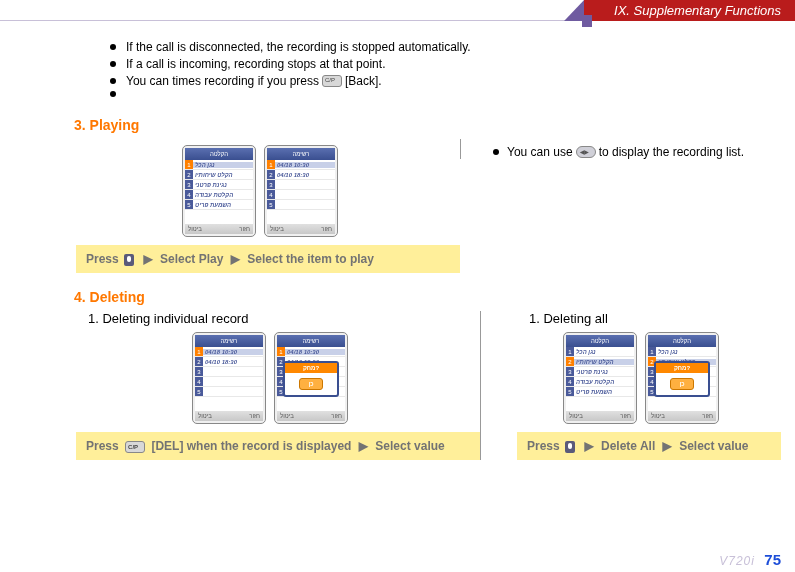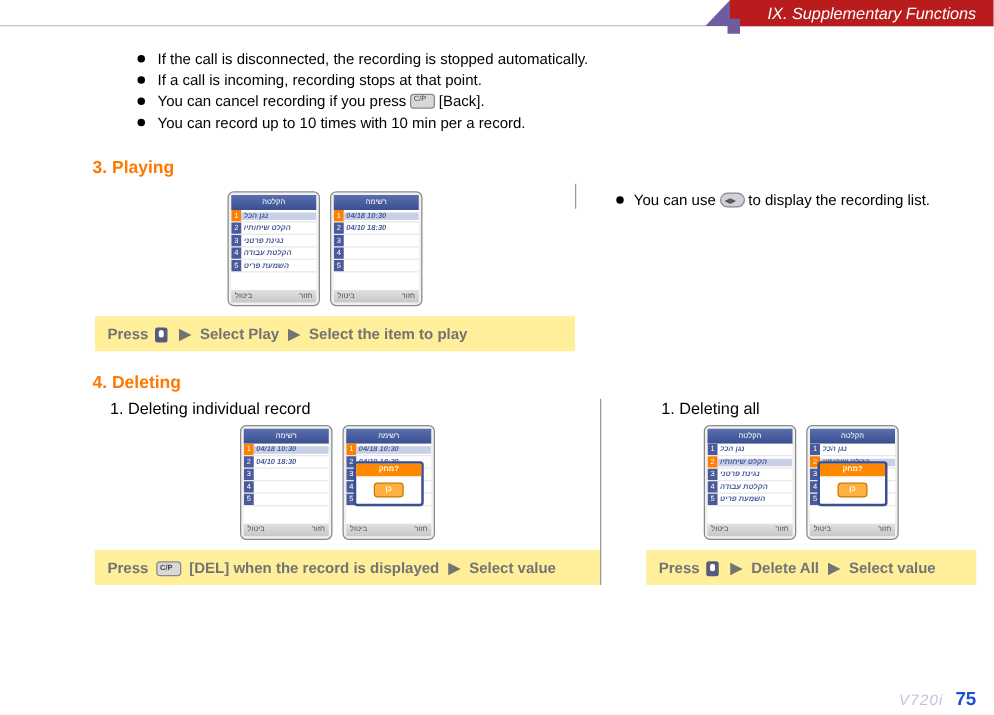--- a/index.html
+++ b/index.html
@@ -350,27 +350,26 @@
     <div class="bullet-row">
       <div class="bullet-dot"></div>
       <span>If the call is disconnected, the recording is stopped automatically.</span>
     </div>
     <div class="bullet-row">
       <div class="bullet-dot"></div>
       <span>If a call is incoming, recording stops at that point.</span>
     </div>
     <div class="bullet-row">
       <div class="bullet-dot"></div>
-      <span>You can cancel recording if you press</span>
+      <span>You can times recording if you press</span>
       <span class="key-icon"></span>
       <span>[Back].</span>
     </div>
     <div class="bullet-row">
       <div class="bullet-dot"></div>
-      <span>You can record up to 10 times with 10 min per a record.</span>
     </div>
   </div>
 
   <div class="section-playing">
     <div class="section-title">3. Playing</div>
     <div class="playing-row">
       <div class="col-left">
         <div class="phone-screens">
           <div class="phone">
             <div class="phone-title">הקלטה</div>

